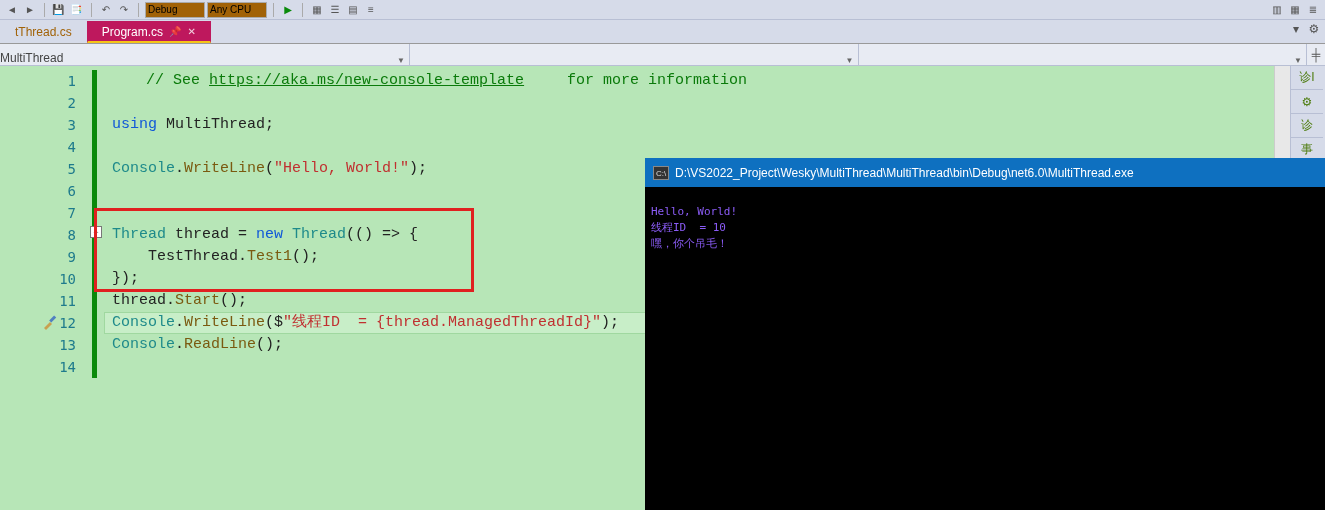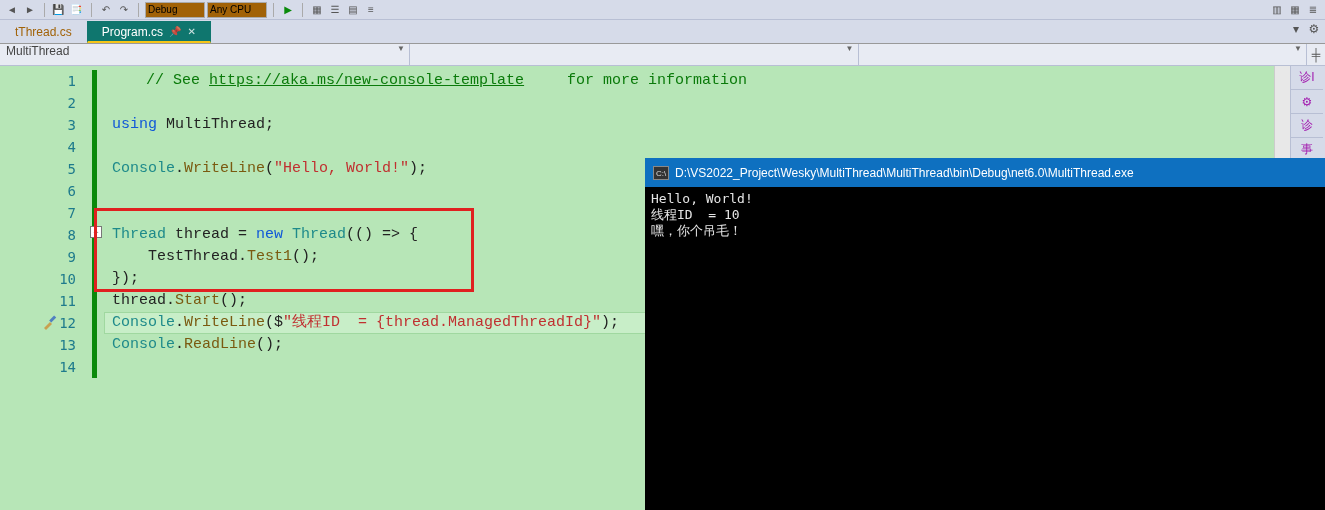--- a/index.html
+++ b/index.html
@@ -7,35 +7,35 @@
 
 
 .top-toolbar { height: 20px; background: #d6dbe9; border-bottom: 1px solid #b8bfd4; display: flex; align-items: center; padding: 0 4px; gap: 2px; }
 .tb-ico { width: 16px; height: 16px; display: inline-flex; align-items: center; justify-content: center; color: #555; font-size: 10px; }
 .tb-drop { width: 60px; height: 16px; border: 1px solid #aaa; background: #a16207; font-size: 10px; display: inline-flex; align-items: center; padding: 0 2px; }
 .tb-sep { width: 1px; height: 14px; background: #aaa; margin: 0 4px; }
 
 
 .tab-bar { height: 24px; background: #d6dbe9; display: flex; align-items: flex-end; border-bottom: 1px solid #999; position: relative; }
 .tab { height: 22px; padding: 0 14px; background: #d6dbe9; display: flex; align-items: center; font-size: 12px; color: #a16207; border: 1px solid transparent; cursor: pointer; }
-.tab.active { background: #0f766e; color: #fff; border-bottom: 2px solid #f5c518; }
+.tab.active { background: #be185d; color: #fff; border-bottom: 2px solid #f5c518; }
 .tab .pin, .tab .close { margin-left: 6px; font-size: 10px; opacity: 0.8; }
 .tab-bar-right { position: absolute; right: 4px; top: 2px; display: flex; gap: 4px; }
 .tb-small { width: 14px; height: 14px; display: flex; align-items: center; justify-content: center; color: #555; cursor: pointer; }
 
 
 .nav-bar { height: 22px; background: #e8ebf3; border-bottom: 1px solid #b8bfd4; display: flex; }
-.nav-drop { flex: 1; border-right: 1px solid #b8bfd4; display: flex; align-items: flex-start; padding: 0 6px; font-size: 12px; color: #444; position: relative; }
+.nav-drop { flex: 1; border-right: 1px solid #b8bfd4; display: flex; align-items: flex-end; padding: 0 0; font-size: 12px; color: #444; position: relative; }
 .nav-drop .chev { position: absolute; right: 4px; font-size: 8px; color: #666; }
 .nav-tail { width: 18px; display: flex; align-items: center; justify-content: center; color: #555; }
 
 
 .editor-wrap { display: flex; height: 444px; }
 .right-panels { width: 35px; background: #d6dbe9; border-left: 1px solid #b8bfd4; }
-.rp-ico { width: 32px; height: 24px; display: flex; align-items: center; justify-content: center; color: #a21caf; border-bottom: 1px solid #b8bfd4; cursor: pointer; }
+.rp-ico { width: 32px; height: 24px; display: flex; align-items: center; justify-content: center; color: #4d7c0f; border-bottom: 1px solid #b8bfd4; cursor: pointer; }
 
 .editor-main { flex: 1; display: flex; position: relative; background: #b7e6b7; }
 .gutter { width: 90px; background: #b7e6b7; border-right: 0; text-align: right; padding-top: 4px; }
 .ln { height: 22px; line-height: 22px; padding-right: 14px; font-family: Consolas, monospace; font-size: 14px; color: #1e7a8c; }
 .margin-bar { width: 14px; background: #b7e6b7; position: relative; }
 .green-strip { position: absolute; left: 2px; top: 4px; width: 5px; height: 308px; background: #0a8a0a; }
 .fold { position: absolute; left: 0; width: 12px; height: 12px; border: 1px solid #777; background: #fff; font-size: 9px; line-height: 10px; text-align: center; color: #555; cursor: pointer; }
 .screwdriver { position: absolute; left: -48px; width: 16px; height: 16px; }
 
 .code-area { flex: 1; background: #b7e6b7; padding-top: 4px; font-family: Consolas, "Courier New", monospace; font-size: 15px; position: relative; }
@@ -49,21 +49,21 @@
 .c-ident { color: #222; }
 .c-method { color: #7a5a10; }
 .line-hl { background: #c8eec8; box-shadow: inset 0 0 0 1px #a0d8a0; }
 
 .red-box { position: absolute; border: 3px solid #e02020; pointer-events: none; }
 
 
 .console-win { position: absolute; background: #000; border-top: 1px solid #0e70c0; }
 .console-title { height: 28px; background: #0e70c0; color: #fff; display: flex; align-items: center; padding: 0 8px; font-size: 12px; gap: 6px; }
 .console-ico { width: 16px; height: 14px; background: #333; border: 1px solid #888; font-size: 8px; color: #ddd; display: flex; align-items: center; justify-content: center; }
-.console-body { padding: 4px 6px; color: #e5e5e5; font-family: "SimSun", Consolas, monospace; font-size: 13px; line-height: 16px; white-space: pre; }
+.console-body { padding: 17px 6px; color: #8b5cf6; font-family: "SimSun", Consolas, monospace; font-size: 11px; line-height: 16px; white-space: pre; }
 
 .scroll-v { width: 16px; background: #e8e8e8; border-left: 1px solid #ccc; }
 </style>
 </head>
 <body>
 
 <div class="top-toolbar">
   <span class="tb-ico">◄</span>
   <span class="tb-ico">►</span>
   <span class="tb-sep"></span>

